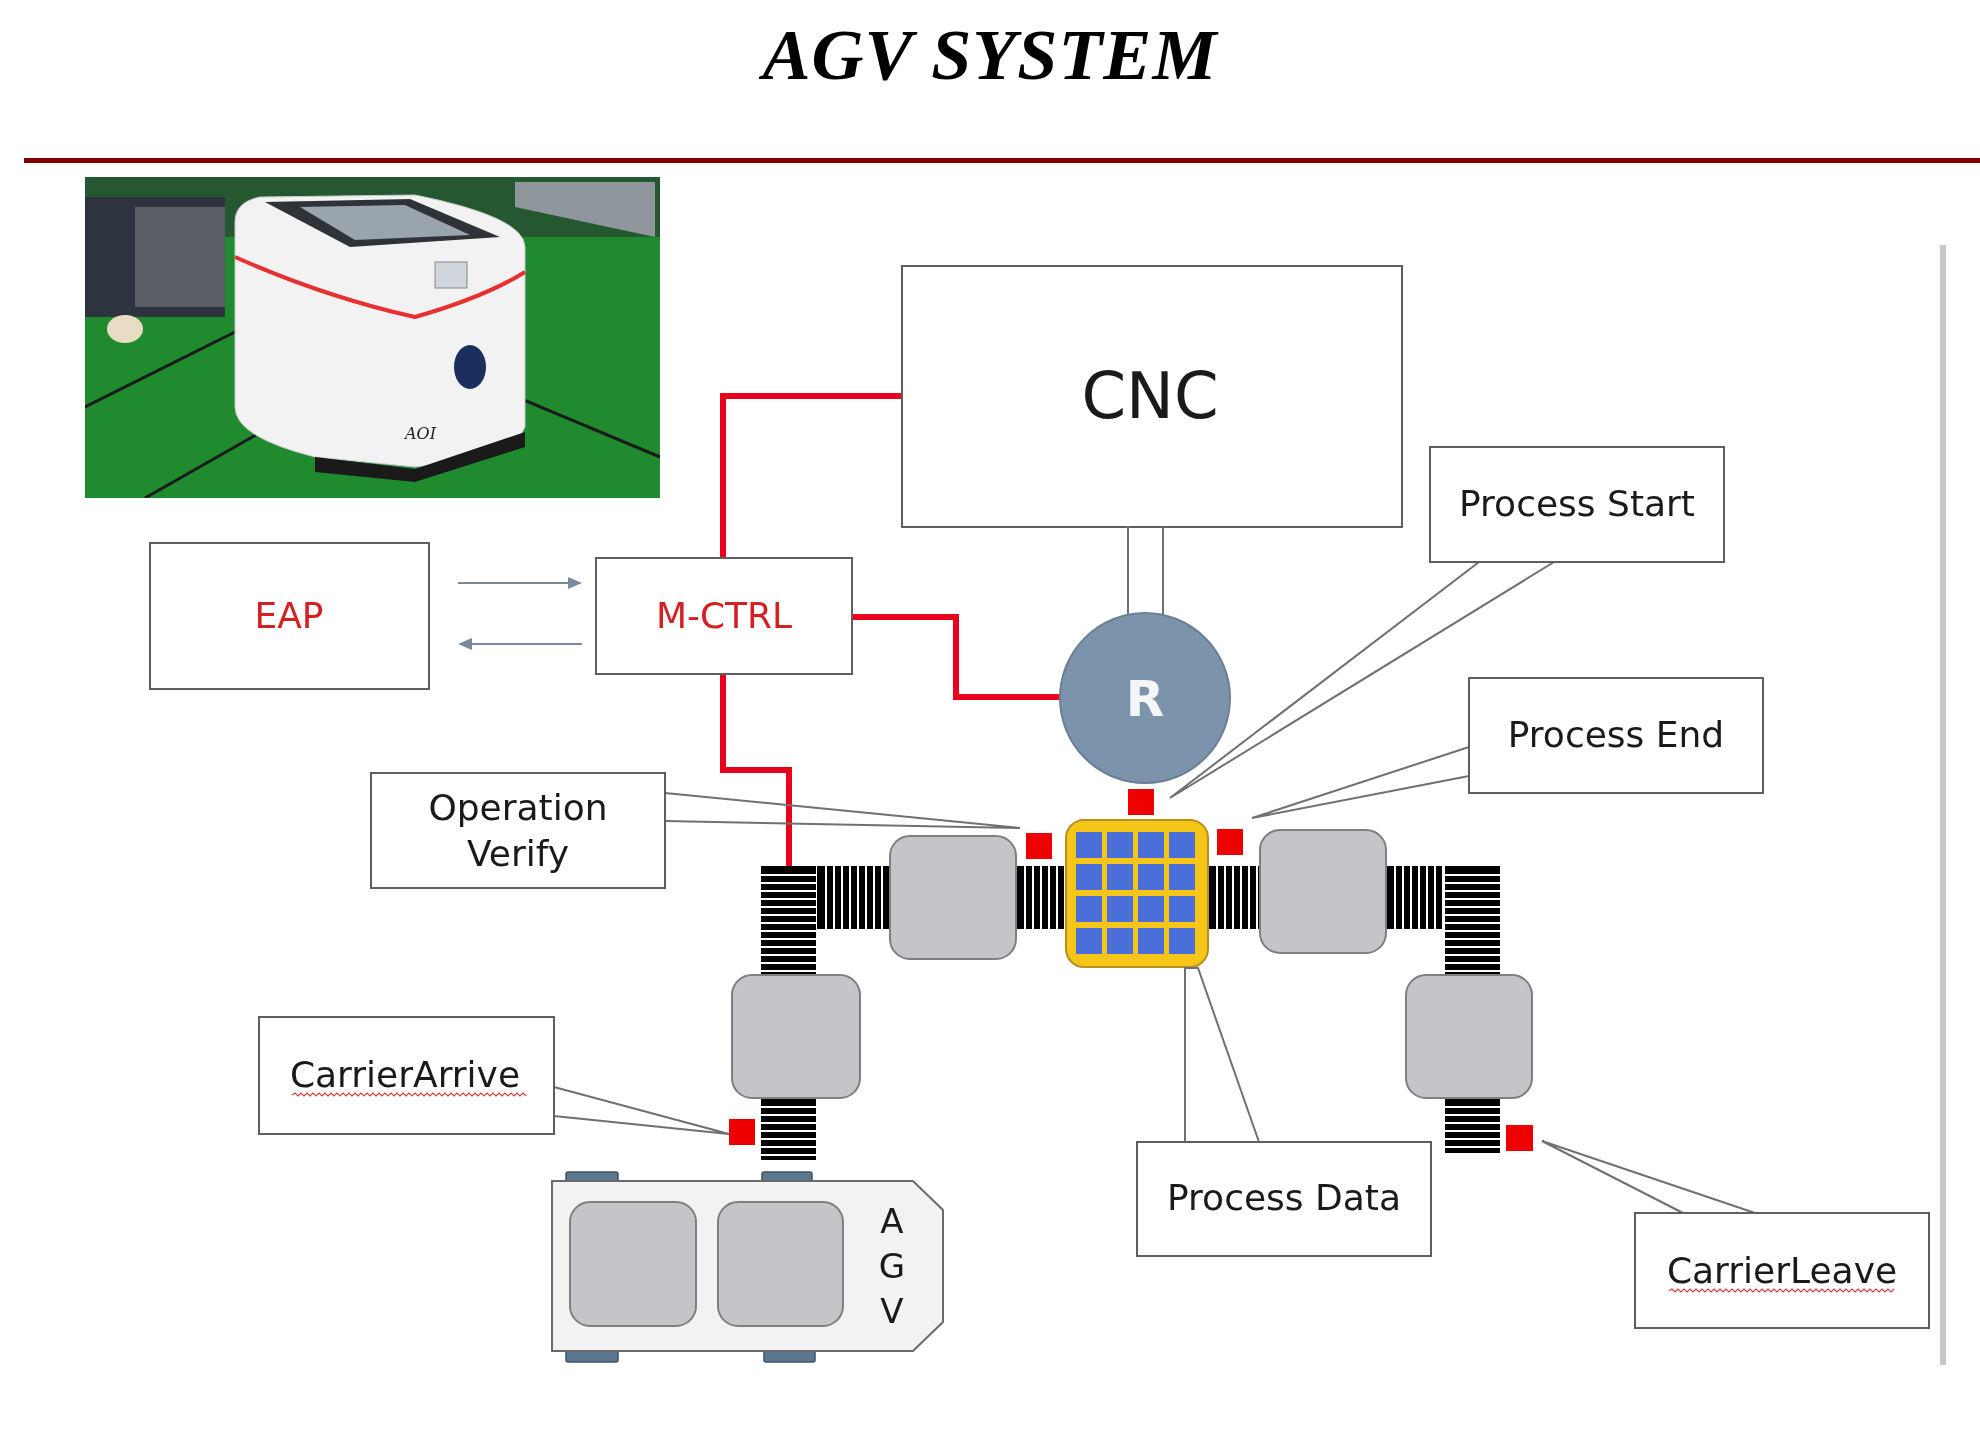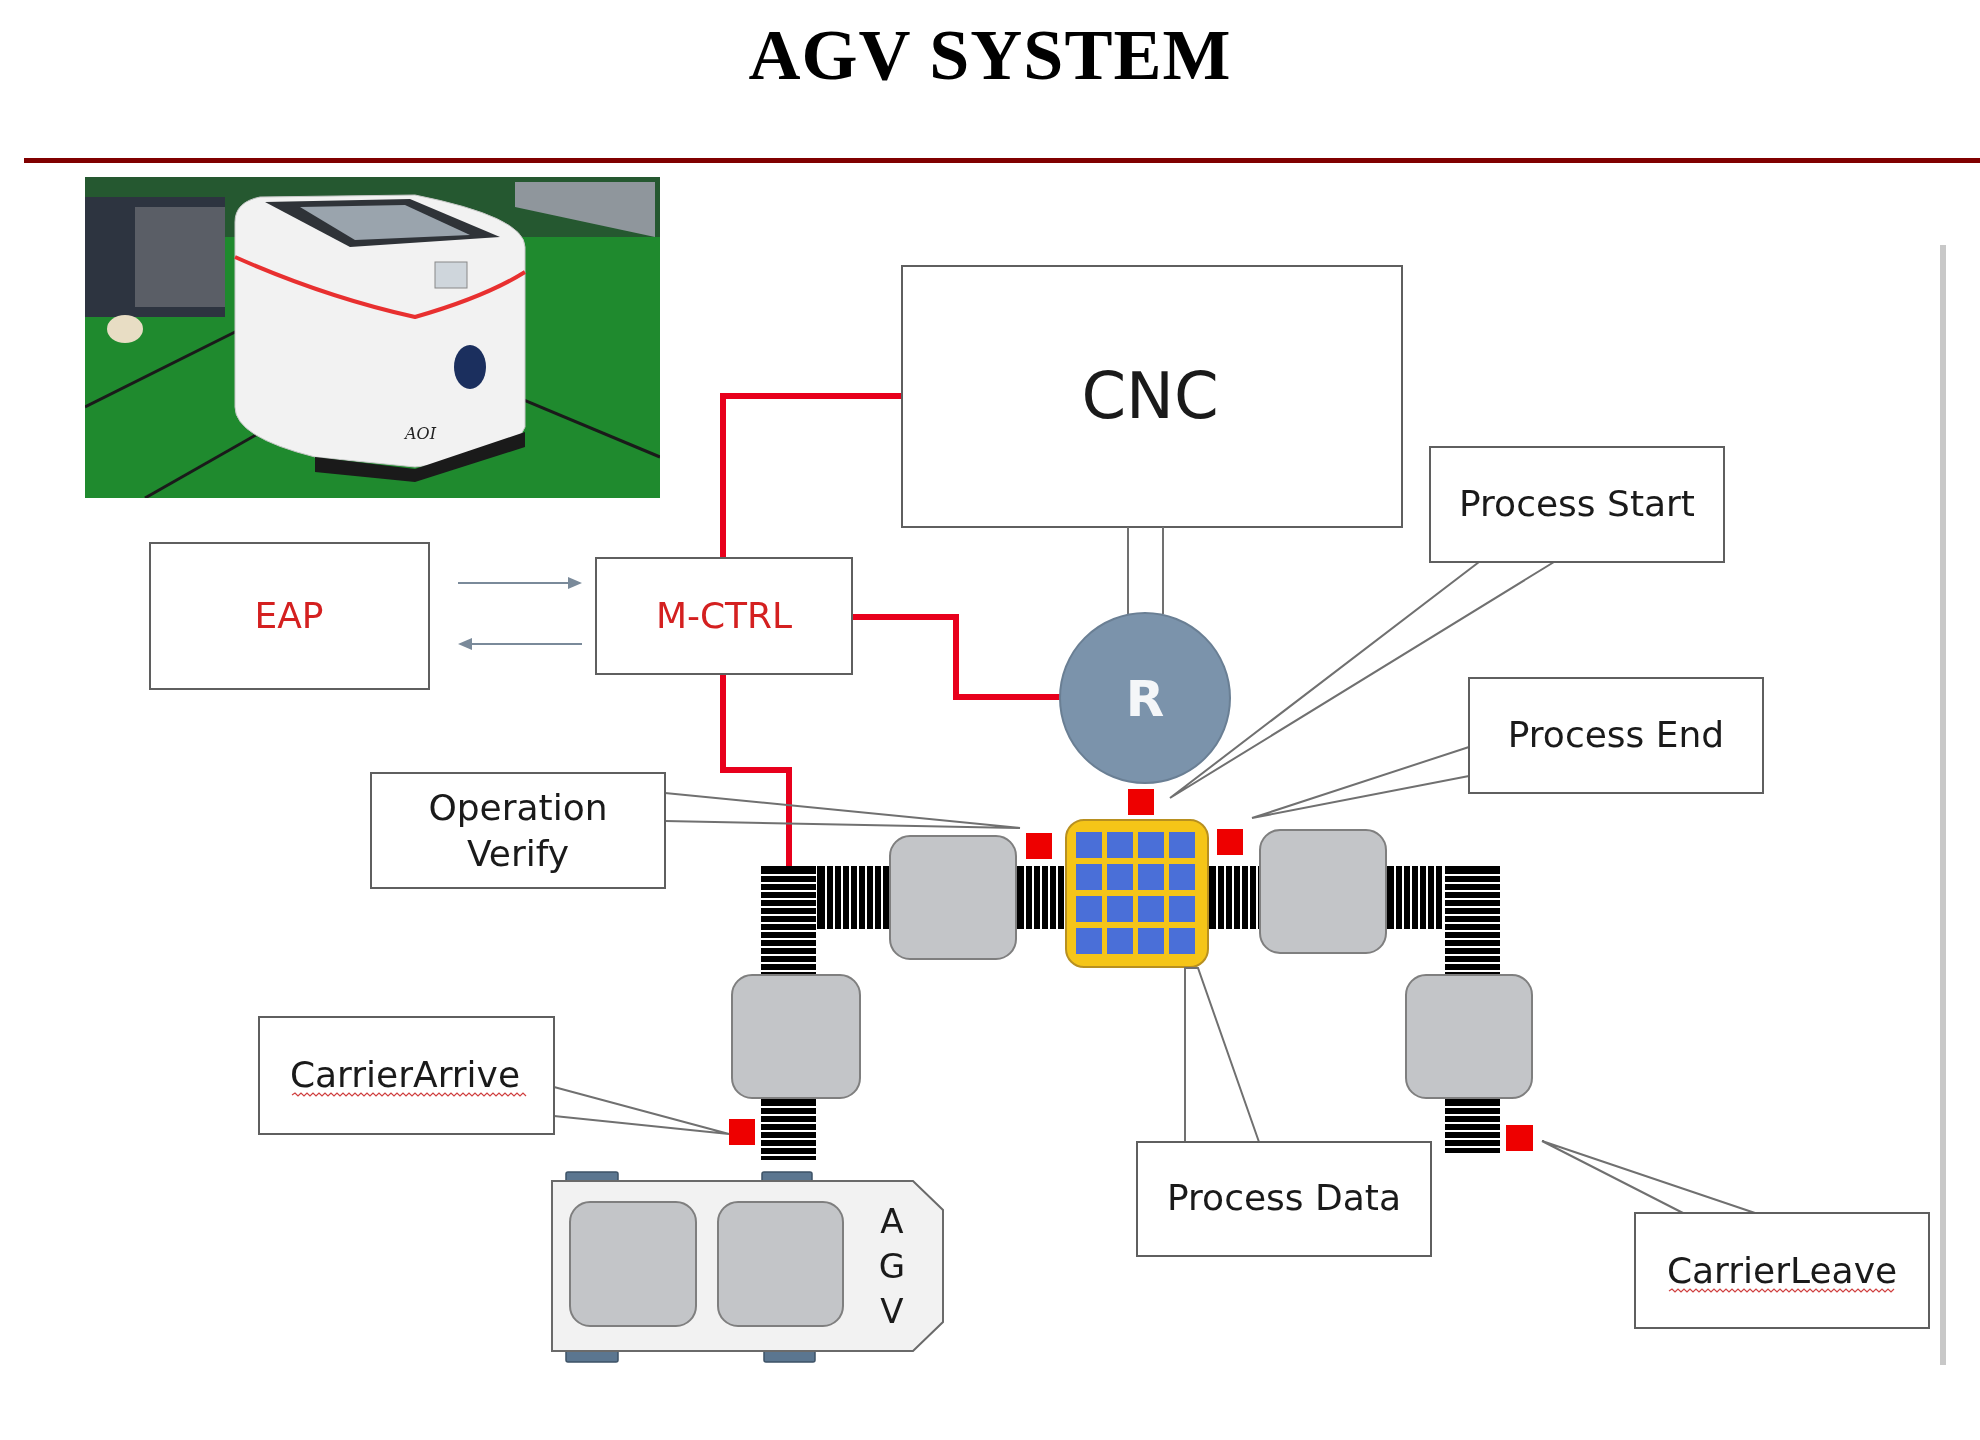--- a/index.html
+++ b/index.html
@@ -1,20 +1,20 @@
 <!DOCTYPE html>
 <html><head>
 <meta charset="utf-8">
 <style>
   html, body { margin: 0; padding: 0; background: #ffffff; }
   body { width: 1980px; height: 1440px; position: relative; overflow: hidden; font-family: "DejaVu Sans", sans-serif; }
   #title {
     position: absolute; left: 0; top: 14px; width: 1980px; text-align: center;
     font-family: "Liberation Serif", "DejaVu Serif", serif; font-weight: bold;
-    font-size: 72px; color: #000; letter-spacing: 1px;
+    font-size: 72px; color: #000; letter-spacing: 1px; font-style: italic;
   }
   #rule { position: absolute; left: 24px; top: 158px; width: 1956px; height: 5px; background: #800000; }
   #photo { position: absolute; left: 85px; top: 177px; width: 575px; height: 321px; }
   #diagram { position: absolute; left: 0; top: 0; }
   .box { fill: #ffffff; stroke: #5f5f5f; stroke-width: 2; }
   .lbl { font-family: "DejaVu Sans", sans-serif; fill: #1a1a1a; }
   .lbl-red { fill: #d42020; }
   .red-line { fill: none; stroke: #e8001c; stroke-width: 6; stroke-linejoin: miter; }
   .ptr { fill: none; stroke: #707070; stroke-width: 2; }
   .gray-station { fill: #c3c5c8; stroke: #7f7f7f; stroke-width: 2; }

